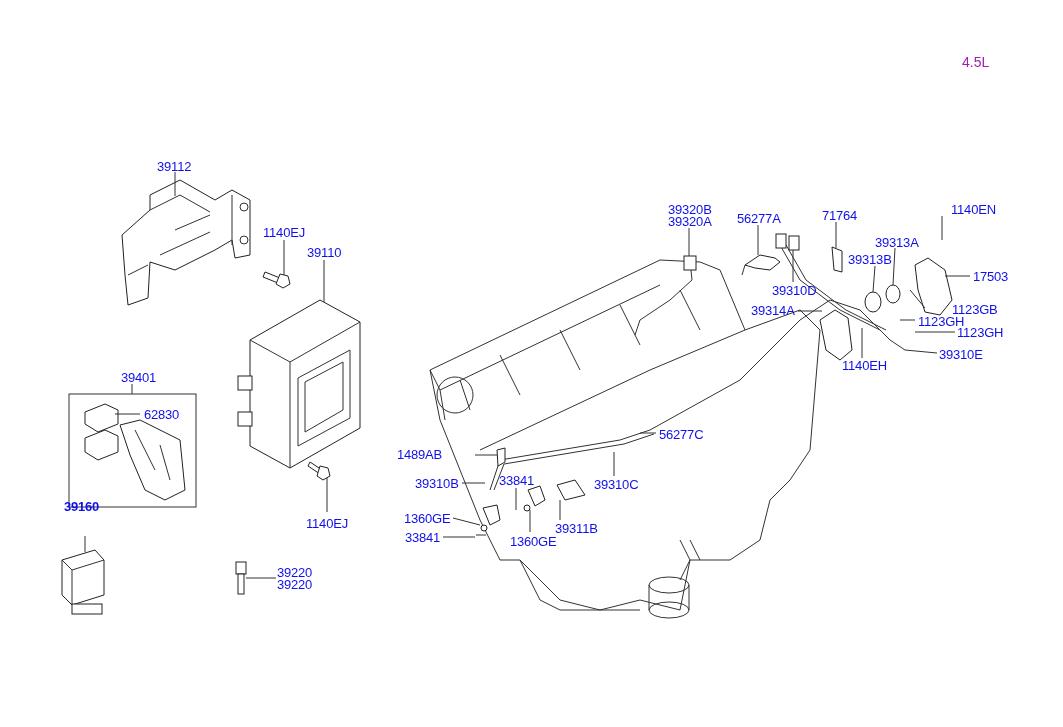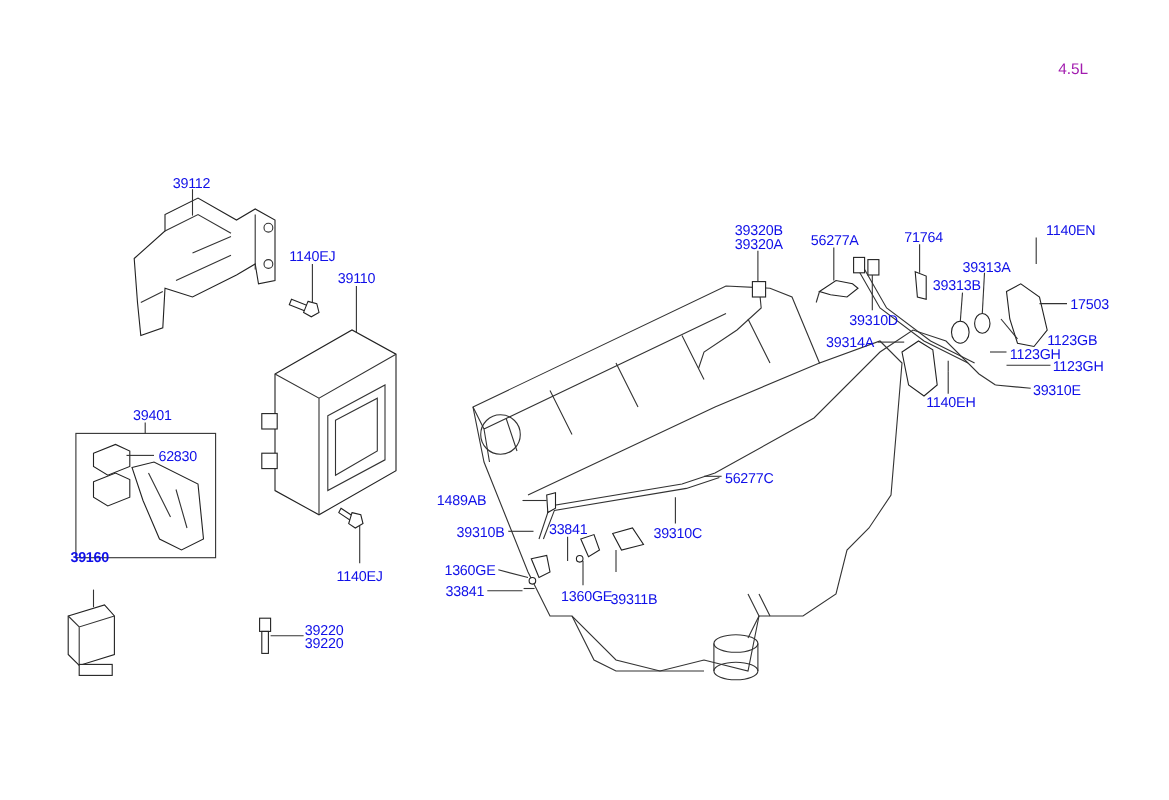--- a/index.html
+++ b/index.html
@@ -169,15 +169,15 @@
 <span class="lbl" style="left:957px;top:326px;">1123GH</span>
 <span class="lbl" style="left:842px;top:359px;">1140EH</span>
 <span class="lbl" style="left:939px;top:348px;">39310E</span>
 
 <span class="lbl" style="left:659px;top:428px;">56277C</span>
 <span class="lbl" style="left:397px;top:448px;">1489AB</span>
 <span class="lbl" style="left:415px;top:477px;">39310B</span>
 <span class="lbl" style="left:499px;top:474px;">33841</span>
 <span class="lbl" style="left:594px;top:478px;">39310C</span>
 <span class="lbl" style="left:404px;top:512px;">1360GE</span>
-<span class="lbl" style="left:555px;top:522px;margin-top:16px;">39311B</span>
+<span class="lbl" style="left:555px;top:522px;">39311B</span>
 <span class="lbl" style="left:405px;top:531px;">33841</span>
 <span class="lbl" style="left:510px;top:535px;">1360GE</span>
 
 </body></html>

